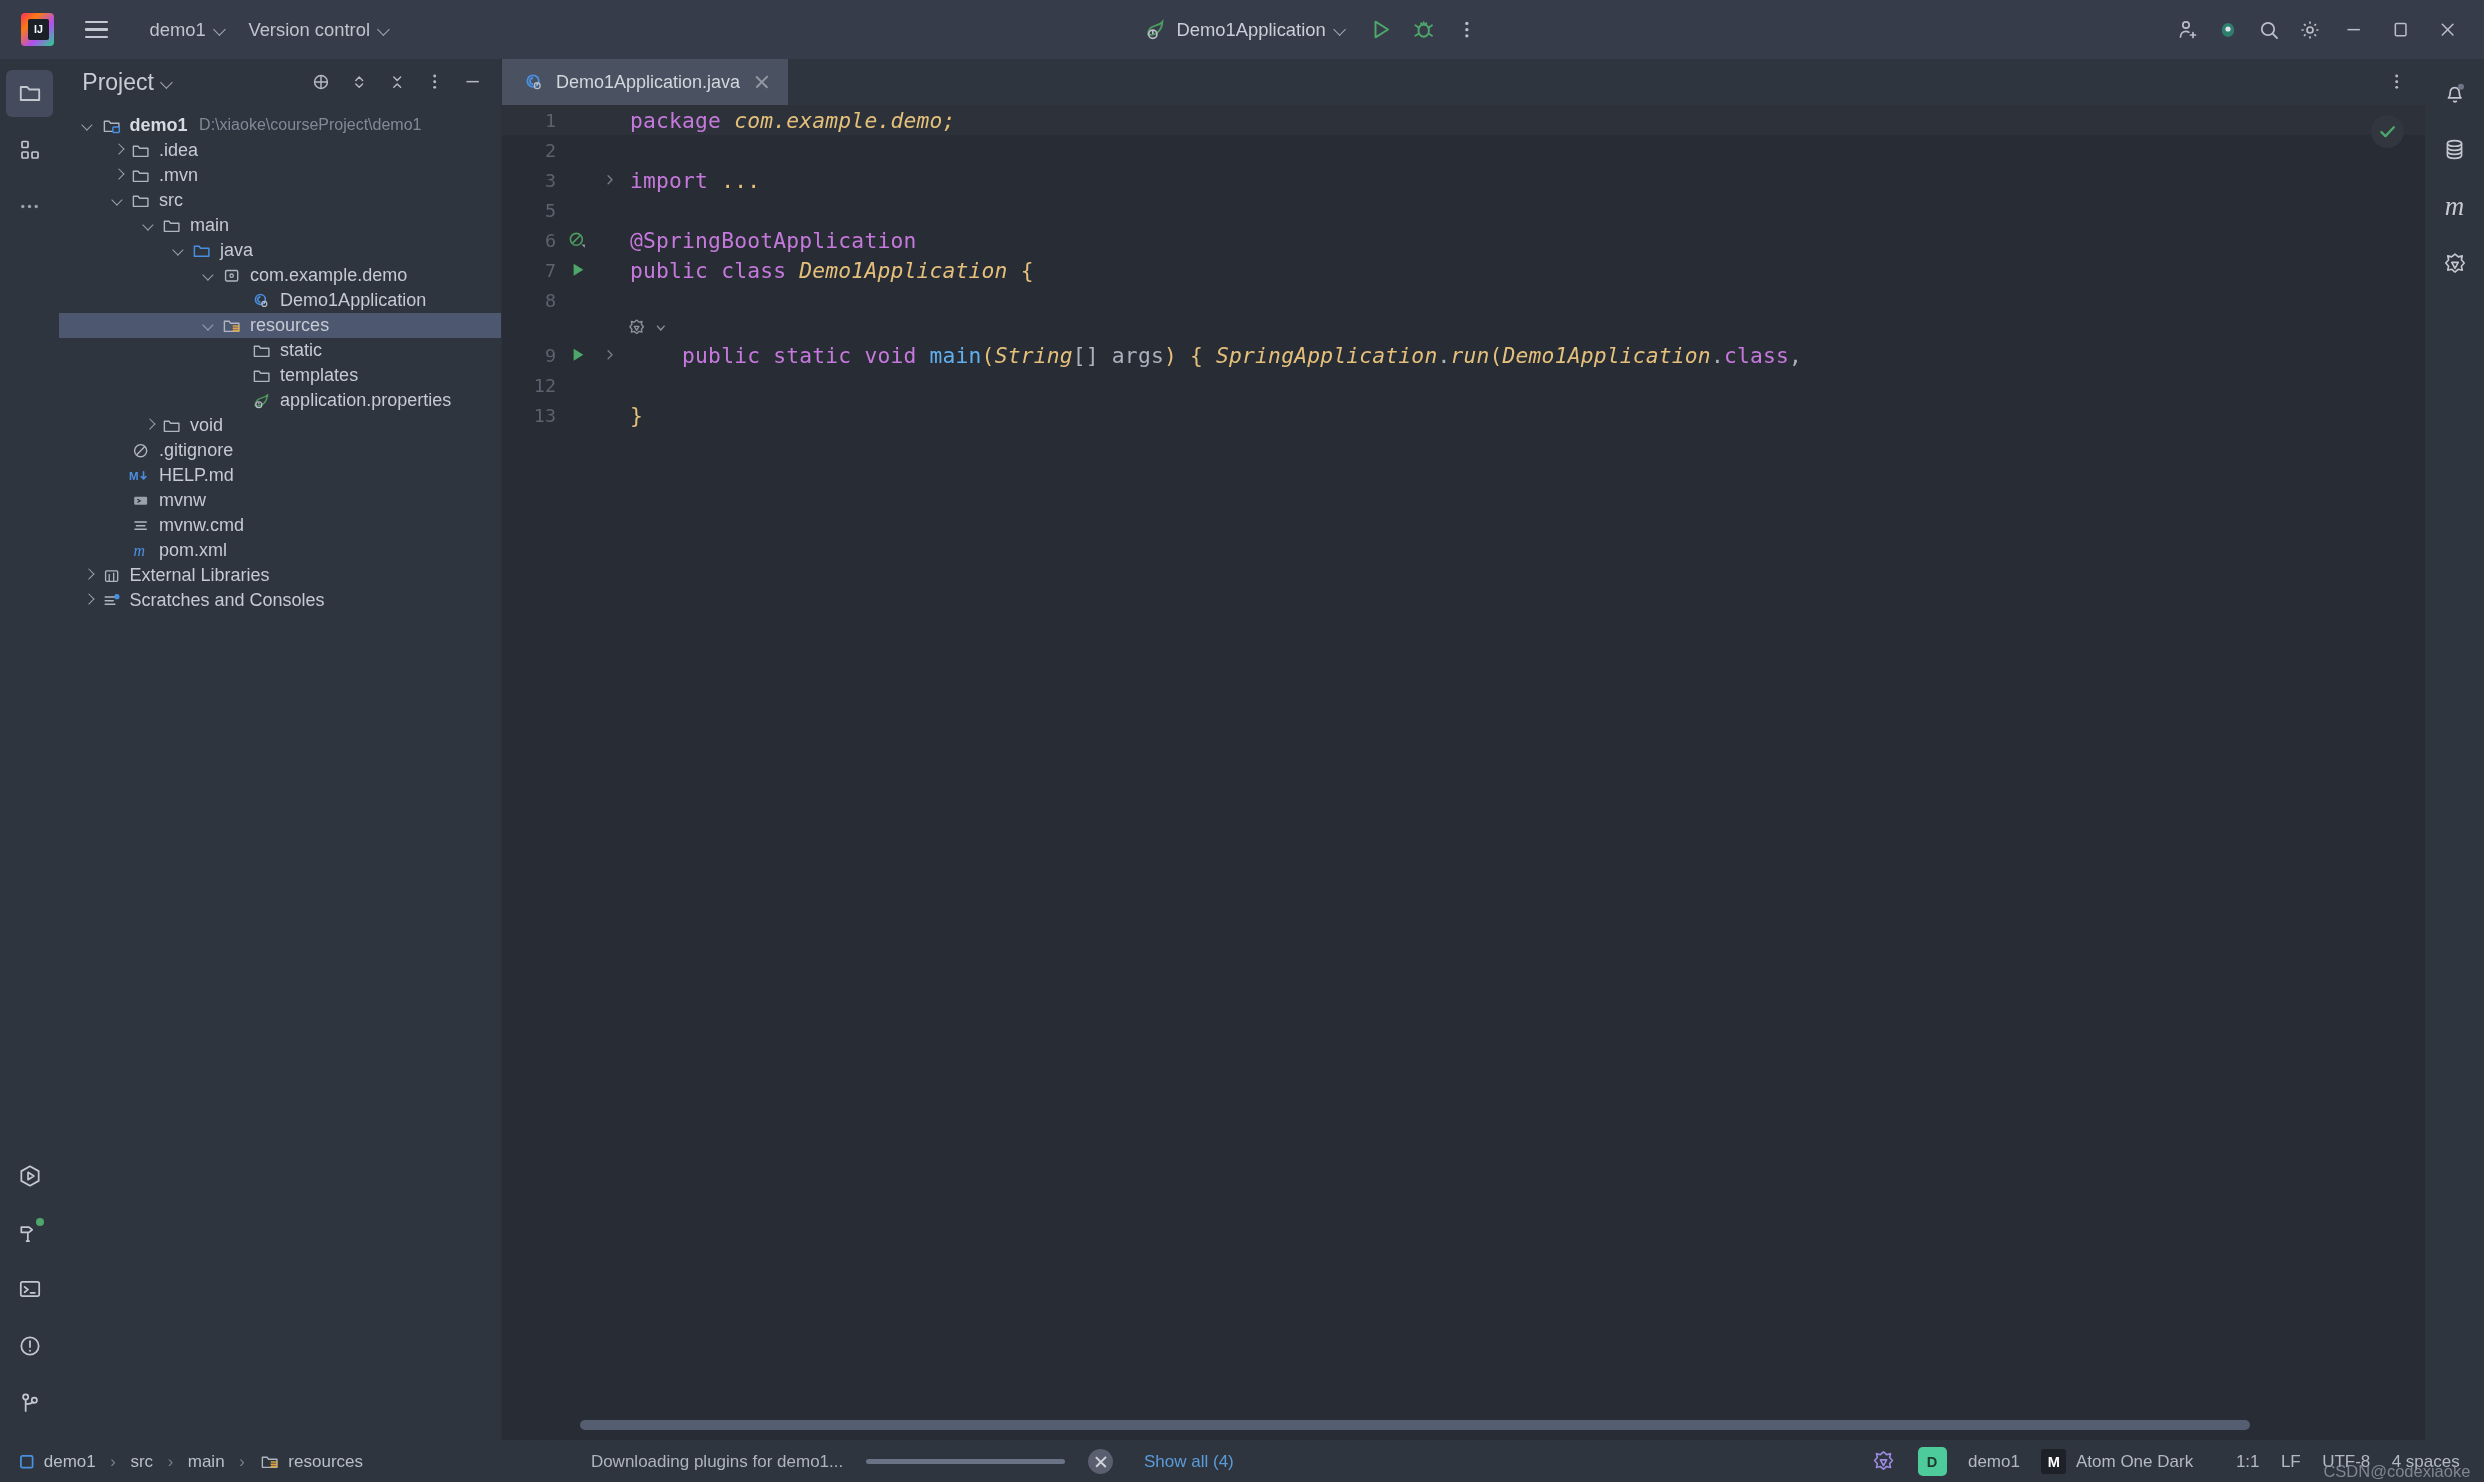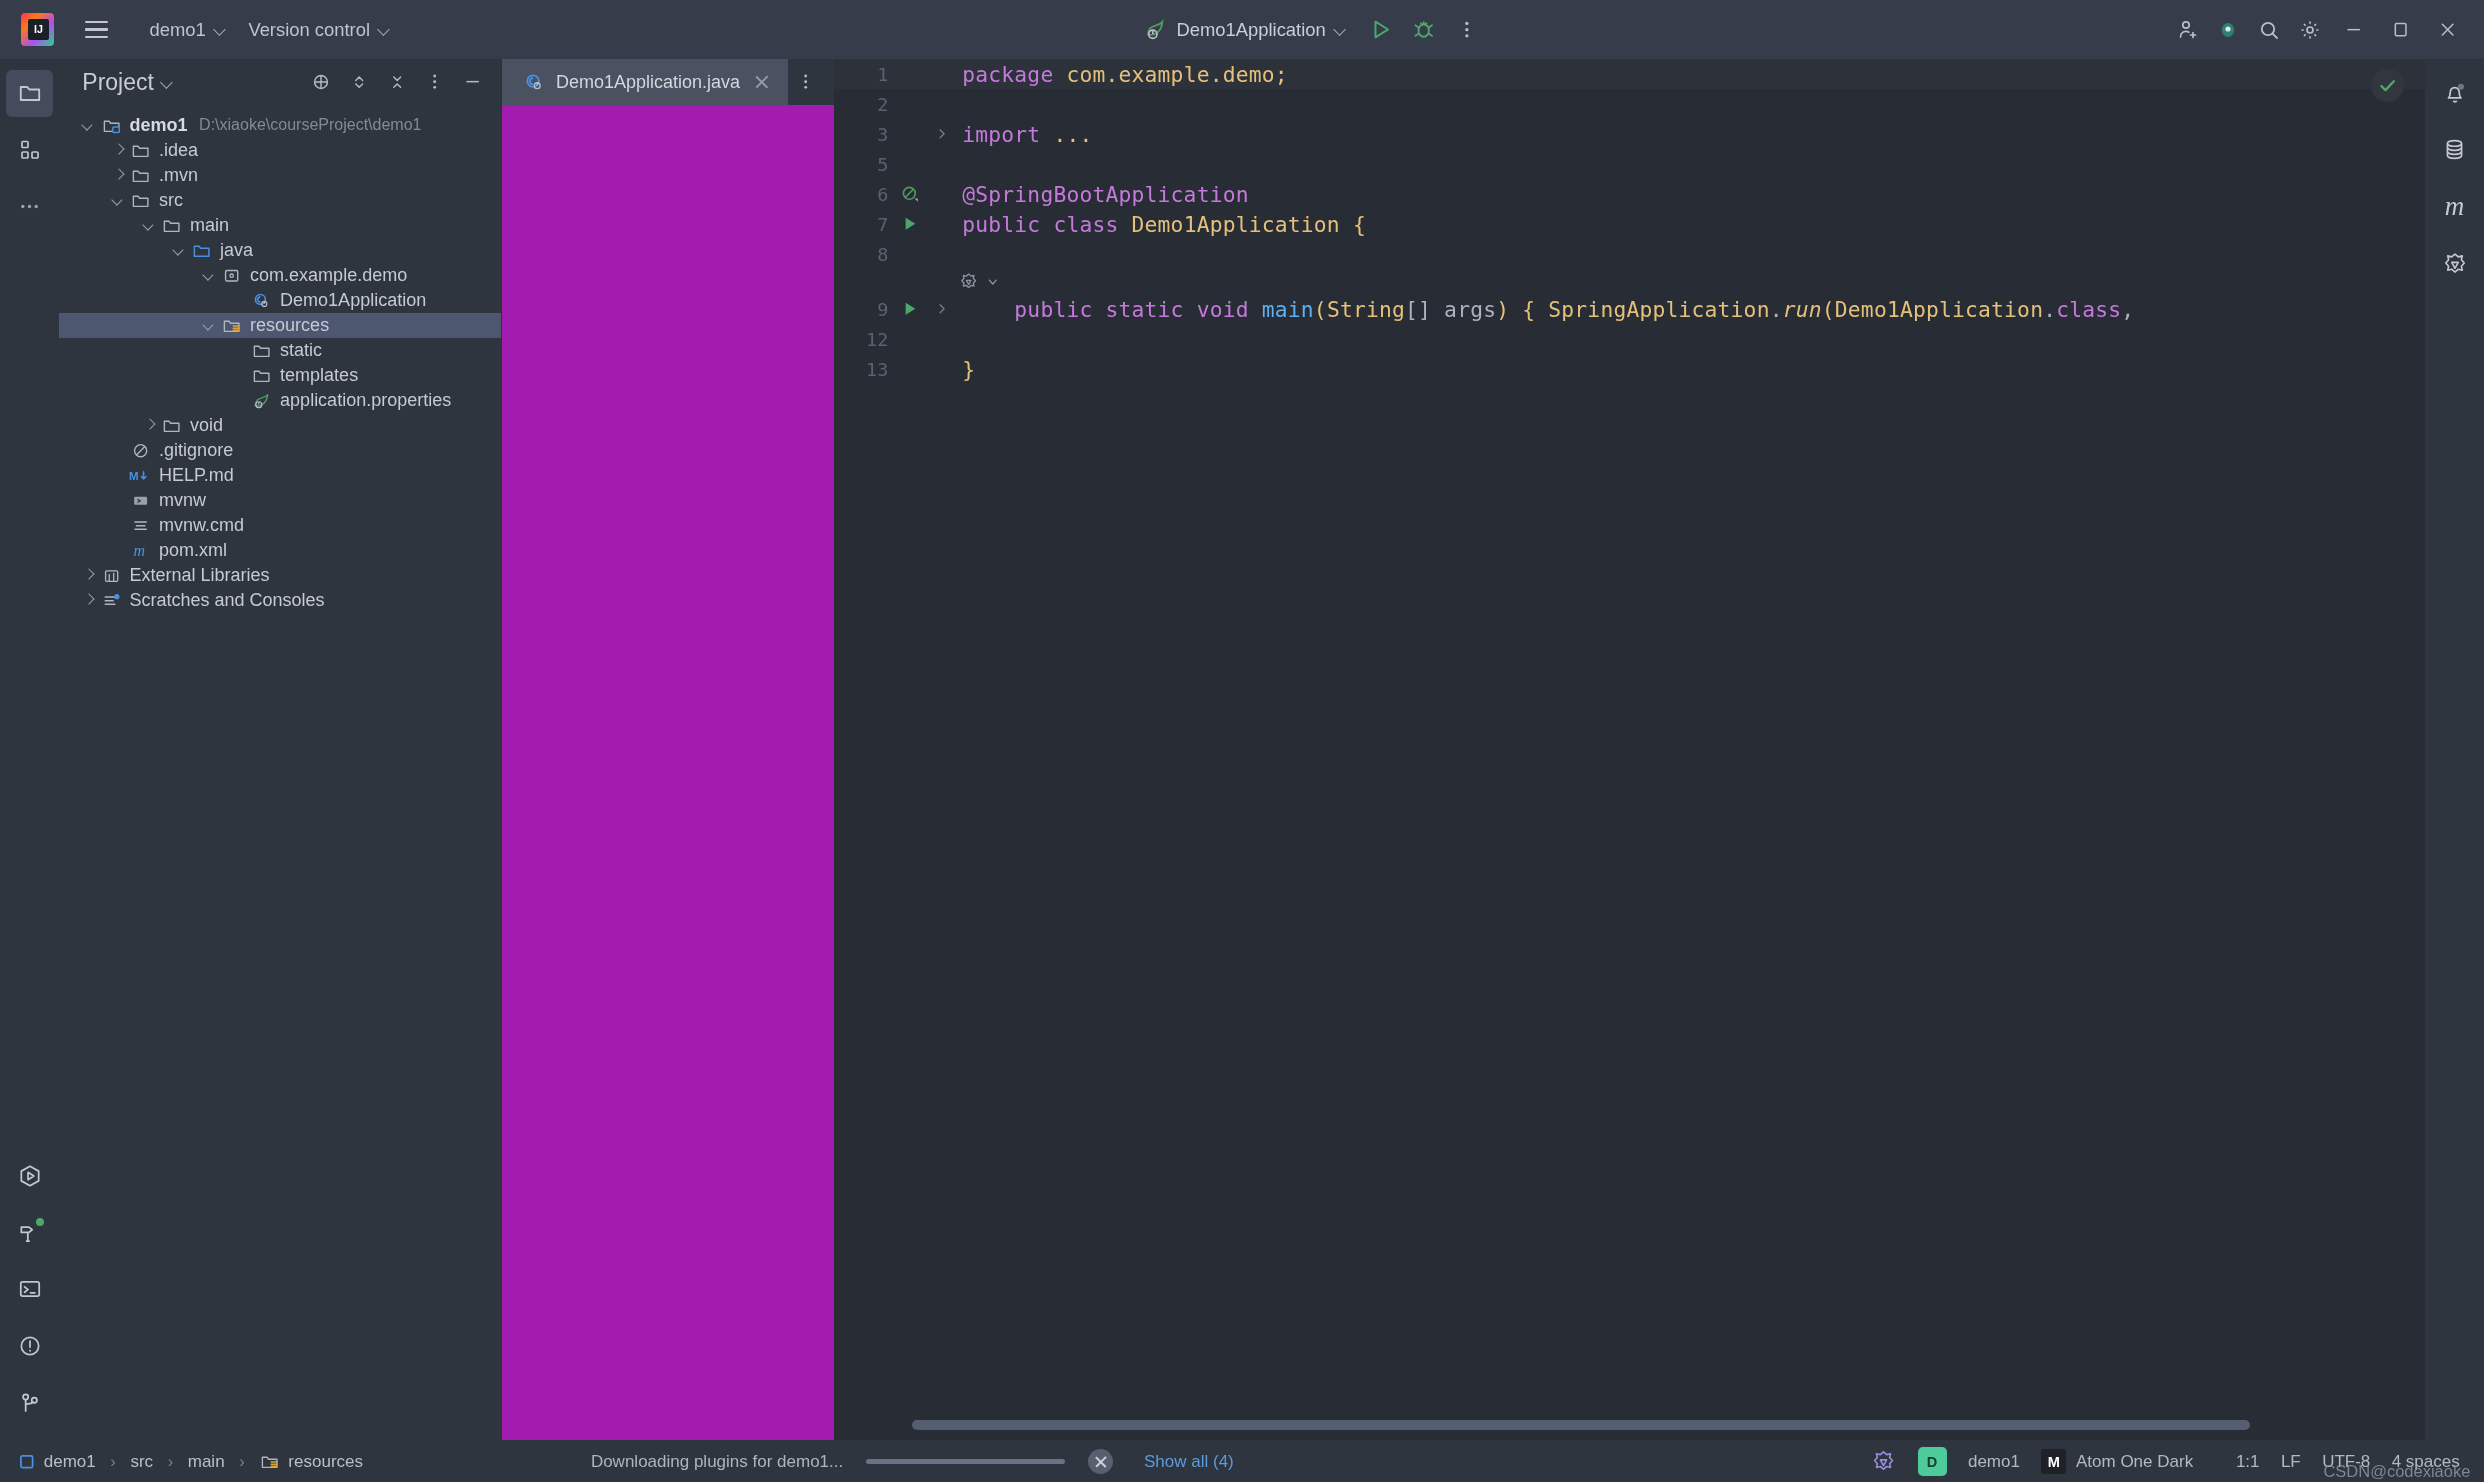--- a/index.html
+++ b/index.html
@@ -124,21 +124,21 @@
     content:""; position:absolute; left:4.9px; top:6.8px; width:6.8px; height:6.8px;
     border-right:1.6px solid #9aa1ad; border-bottom:1.6px solid #9aa1ad; transform: rotate(45deg);
   }
   .ticon { width: 23px; height: 19.4px; flex:0 0 23px; margin-right: 6.8px;
     display:flex; align-items:center; justify-content:center; }
   .tlabel { }
   .tlabel.bold { font-weight: bold; color: #d6dae1; }
   .tpath { color:#818a98; font-size:16px; margin-left:11.6px; }
 
   
-  .editor-region { flex:1 1 auto; display:flex; flex-direction:row; min-width:0; background:#a21caf; }
+  .editor-region { flex:1 1 auto; display:flex; flex-direction:column; min-width:0; background:#a21caf; }
   .tabbar { height:46px; flex:0 0 46px; background:#2f353f; display:flex; align-items:stretch; position:relative; }
   .etab {
     display:flex; align-items:center; gap:10.7px; padding:0 15.5px 0 21.3px;
     background:#4a5160; color:#d3d7de; font-size:18px; cursor:pointer; min-width:0;
   }
   .etab .close { width:21.3px; height:21.3px; position:relative; opacity:.55; flex:0 0 21.3px; }
   .etab .close::before, .etab .close::after {
     content:""; position:absolute; left:2.9px; top:9.7px; width:15.5px; height:1.7px; background:#cfd3da;
   }
   .etab .close::before { transform: rotate(45deg); }
@@ -154,21 +154,21 @@
   .cline { height: 30px; display:flex; align-items:center; position:relative; white-space:pre; }
   .cline.cur { background:#2c313a; }
   .lno { width: 54px; text-align:right; color:#5b6270; font-size:18.4px; flex:0 0 54px;
          font-family:"DejaVu Sans Mono", monospace; }
   .gmark { width: 43px; flex:0 0 43px; display:flex; align-items:center; justify-content:center; position:relative; }
   .fold { width: 21.3px; flex:0 0 21.3px; display:flex; align-items:center; justify-content:center; color:#747c8a; font-size:15.5px;}
   .ctext { font-size: 21.3px; letter-spacing: 0.2px; padding-left: 9.7px;
            font-family:"DejaVu Sans Mono", monospace; }
 
   .kw { color:#c679dd; }
-  .cls { color:#e5c07b; }
+  .cls { color:#e5c07b;font-style:italic; }
   .mth { color:#61afef; }
   .pln { color:#abb2bf; }
   .brcy { color:#e5c07b; }
   .ital { font-style: italic; color:#e5c07b; }
   .yellowbr { color:#e5c07b; }
 
   .inspect-ok {
     position:absolute; right: 21.3px; top: 9.7px; width:33px; height:33px; border-radius:50%;
     background:#31363f; display:flex; align-items:center; justify-content:center;
   }

